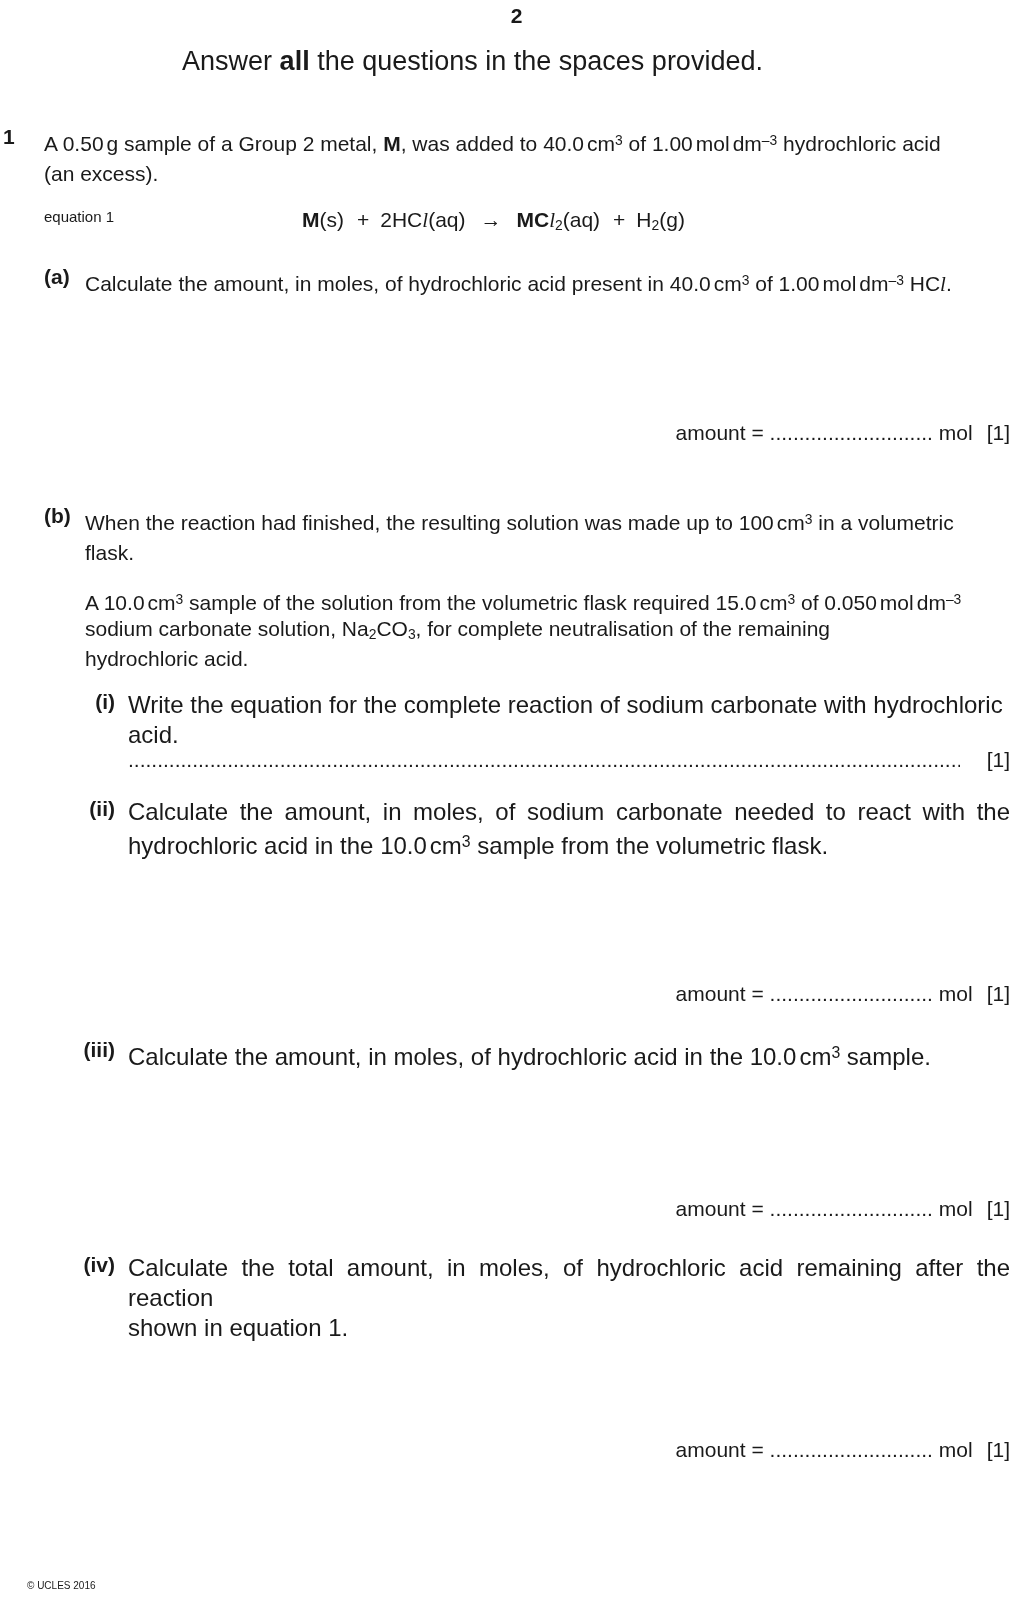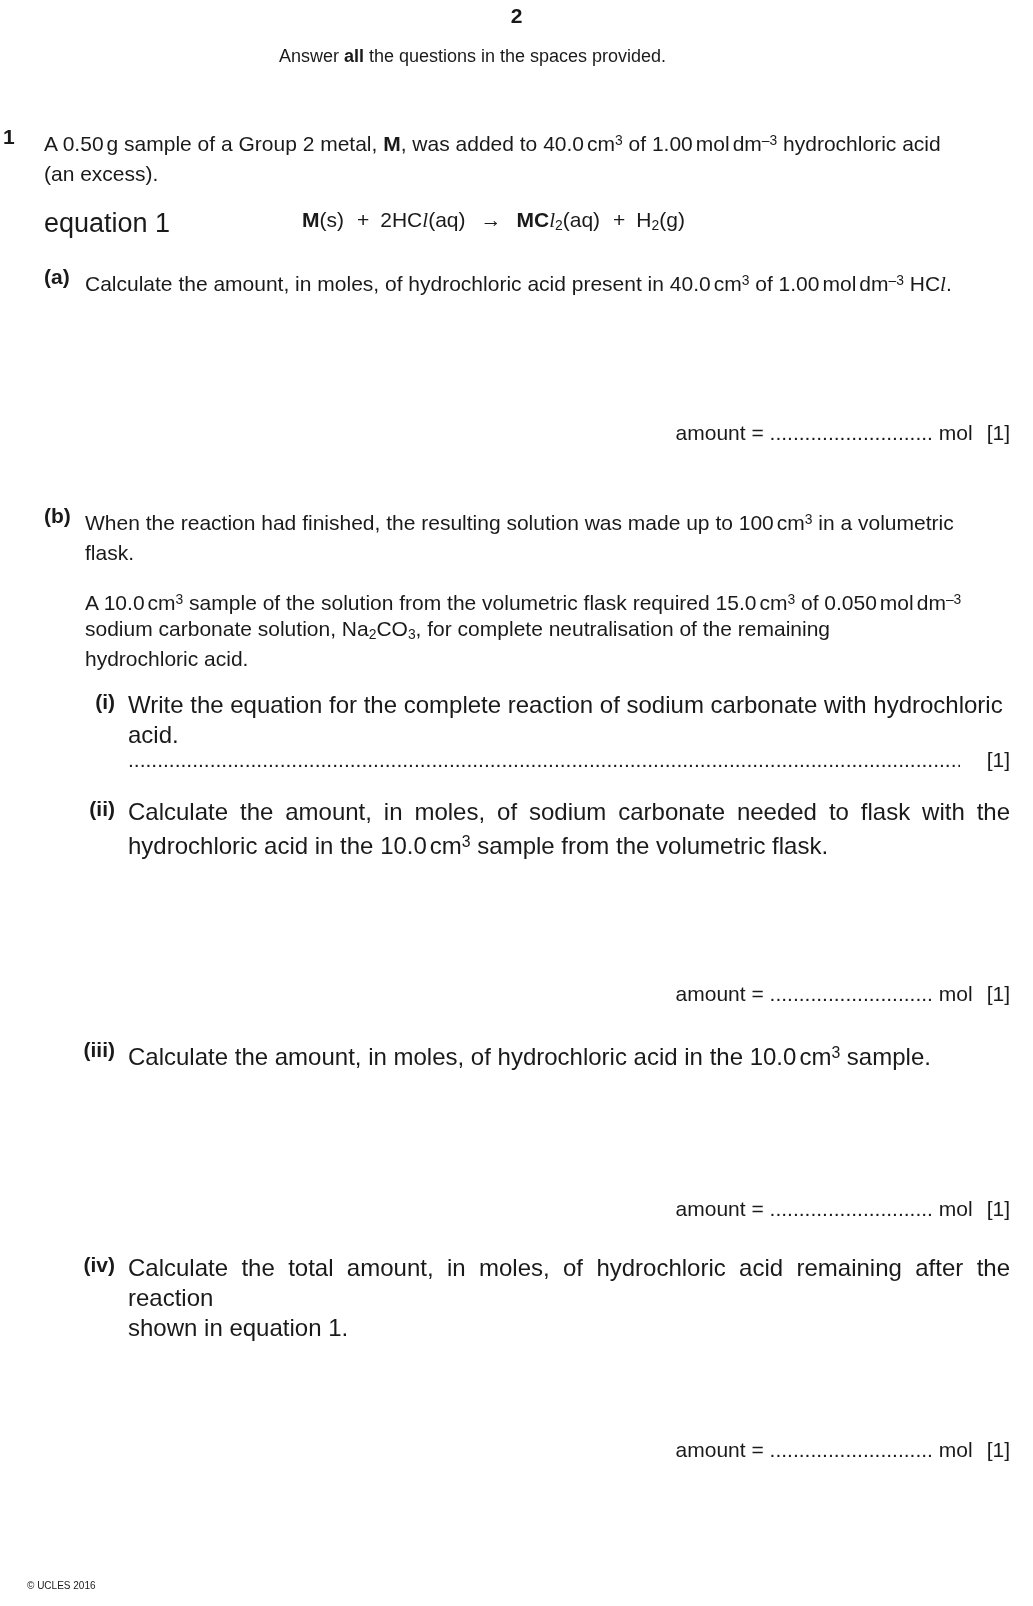--- a/index.html
+++ b/index.html
@@ -35,21 +35,21 @@
     font-size: 21px;
     font-weight: bold;
     letter-spacing: 0px;
   }
 
   .instruction {
     top: 46px;
     left: 0;
     width: 945px;
     text-align: center;
-    font-size: 18px;
+    font-size: 27px;
   }
 
   
   .q-num {
     left: 3px;
     width: 34px;
     font-size: 21px;
     font-weight: bold;
     text-align: left;
   }
@@ -88,21 +88,21 @@
     left: 128px;
     width: 882px;
     font-size: 24px;
     line-height: 30px;
   }
 
   .justify { text-align: justify; text-justify: inter-word; }
 
   .eq-label {
     left: 44px;
-    font-size: 27px;
+    font-size: 15px;
   }
   .eq-content {
     left: 302px;
     font-size: 21px;
     white-space: nowrap;
   }
 
   b.bold { font-weight: bold; }
   i.ital {
     font-family: "Liberation Serif", serif;
@@ -199,21 +199,21 @@
   <div class="abs part-body" style="top:644px;">hydrochloric acid.</div>
 
   <div class="abs roman-label" style="top:690px;">(i)</div>
   <div class="abs roman-body" style="top:690px;">Write the equation for the complete reaction of sodium carbonate with hydrochloric acid.</div>
 
   <div class="abs dotted-rule" style="top:748px;">............................................................................................................................................................</div>
   <div class="abs mark-right" style="top:748px;">[1]</div>
 
   <div class="abs roman-label" style="top:797px;">(ii)</div>
   <div class="abs roman-body" style="top:797px;">
-    <span style="display:block; text-align:justify; text-align-last:justify;">Calculate the amount, in moles, of sodium carbonate needed to flask with the</span>
+    <span style="display:block; text-align:justify; text-align-last:justify;">Calculate the amount, in moles, of sodium carbonate needed to react with the</span>
     <span style="display:block;"><span>hydrochloric acid in the 10.0</span><span style="display:inline-block;width:3px;"></span><span>cm</span><sup>3</sup><span> sample from the volumetric flask.</span></span>
   </div>
 
   <div class="abs answer-line" style="top:982px;">
     <span class="answer-inner"><span>amount = </span><span class="dots-short">............................</span><span> mol</span><span style="display:inline-block;width:14px;"></span><span>[1]</span></span>
   </div>
 
   <div class="abs roman-label" style="top:1038px;">(iii)</div>
   <div class="abs roman-body" style="top:1038px;"><span>Calculate the amount, in moles, of hydrochloric acid in the 10.0</span><span style="display:inline-block;width:3px;"></span><span>cm</span><sup>3</sup><span> sample.</span></div>
 

